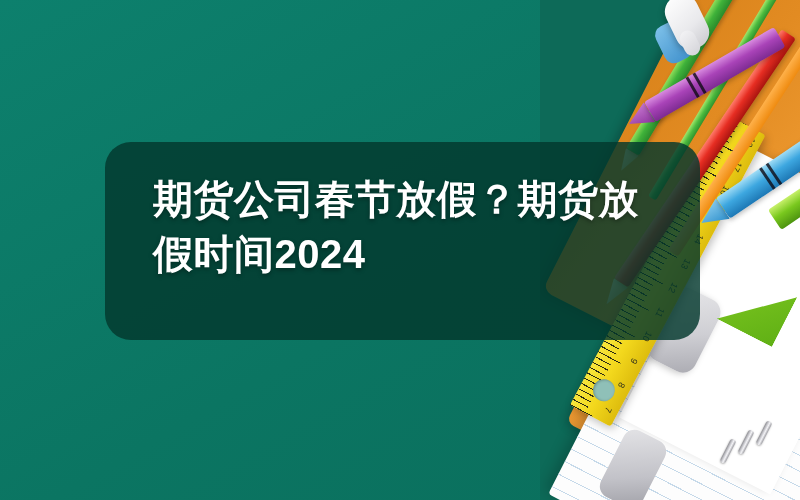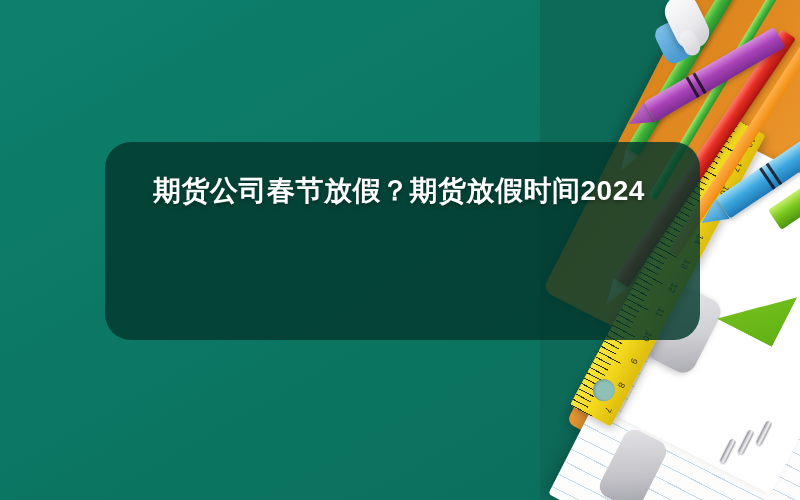--- a/index.html
+++ b/index.html
@@ -379,21 +379,21 @@
     background: rgba(3, 56, 45, 0.82);
   }
 
   
   .headline {
     position: absolute;
     left: 153px;
     top: 172px;
     width: 520px;
     color: #ffffff;
-    font-size: 28px;
+    font-size: 40px;
     font-weight: bold;
     line-height: 1.38;
     letter-spacing: 0.5px;
     white-space: pre-wrap;
     text-shadow: 0 2px 4px rgba(0,0,0,0.35);
   }
 </style>
 </head>
 <body>
 

